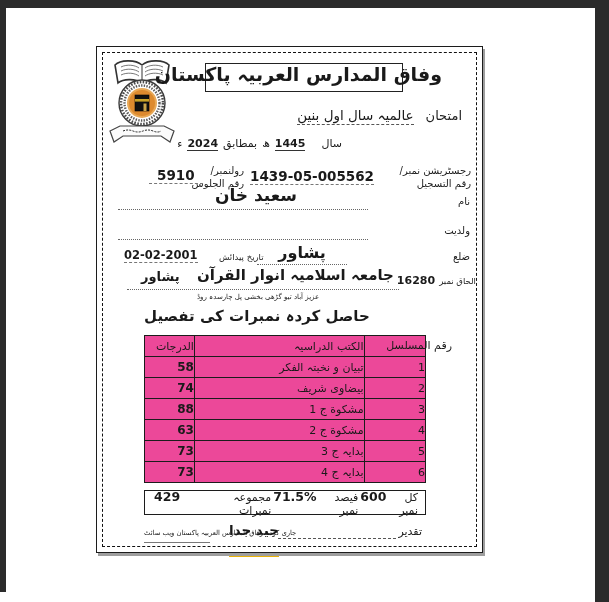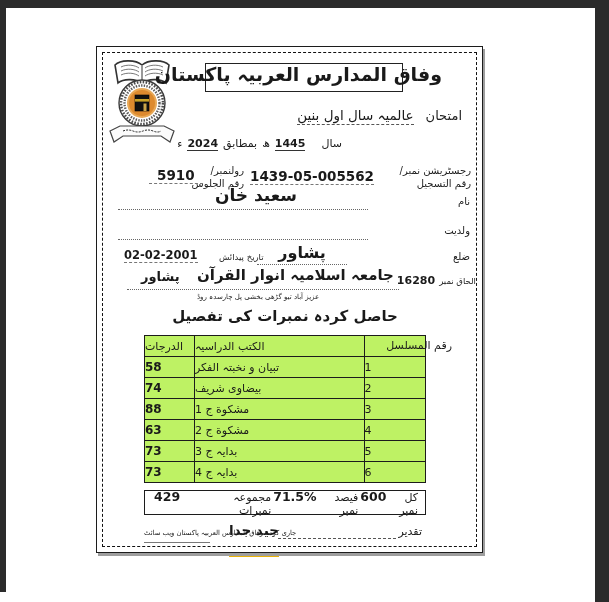--- a/index.html
+++ b/index.html
@@ -60,29 +60,29 @@
   #district-value{left:160px;top:196px;width:90px;font-size:16px;font-weight:bold;text-align:center;border-bottom:1.4px dotted #666;padding-bottom:2px;}
   #dob-label{left:122px;top:205px;}
   #dob-value{left:27px;top:201px;font-size:11.5px;font-weight:bold;border-bottom:1px dashed #777;}
 
   #ilhaq-line{right:6px;top:227px;display:flex;direction:rtl;gap:4px;align-items:baseline;}
   #madrasa-value{left:100px;top:219px;font-size:15px;font-weight:bold;}
   #madrasa-city{left:44px;top:222px;font-size:13px;font-weight:bold;}
   #madrasa-underline{left:30px;top:242px;width:272px;}
   #madrasa-address{left:100px;top:246px;font-size:7px;}
 
-  #marks-heading{left:47px;top:260px;width:282px;font-size:15px;font-weight:bold;text-align:center;}
+  #marks-heading{left:47px;top:260px;width:282px;font-size:15px;font-weight:bold;text-align:left;}
 
   #marks-table{
     left:47px;top:288px;width:282px;border-collapse:collapse;direction:rtl;
     font-size:11px;
   }
   #marks-table td,#marks-table th{
-    border:1.4px solid #1c1c1c;text-align:left;padding:0;height:20px;
-    font-weight:normal;background:#bef264;
+    border:1.4px solid #1c1c1c;text-align:right;padding:0;height:20px;
+    font-weight:normal;background:#ec4899;
   }
   #marks-table .c-sn{width:66px;}
   #marks-table .c-book{width:182px;}
   #marks-table .c-marks{width:50px;}
   #marks-table th{font-size:11px;}
   #marks-table .m{font-weight:bold;font-size:12px;}
   .sn-head-cell{position:relative;overflow:visible;}
   .sn-head-cell .overflow-label{
     position:absolute;right:-27px;top:3px;white-space:nowrap;background:transparent;
   }

